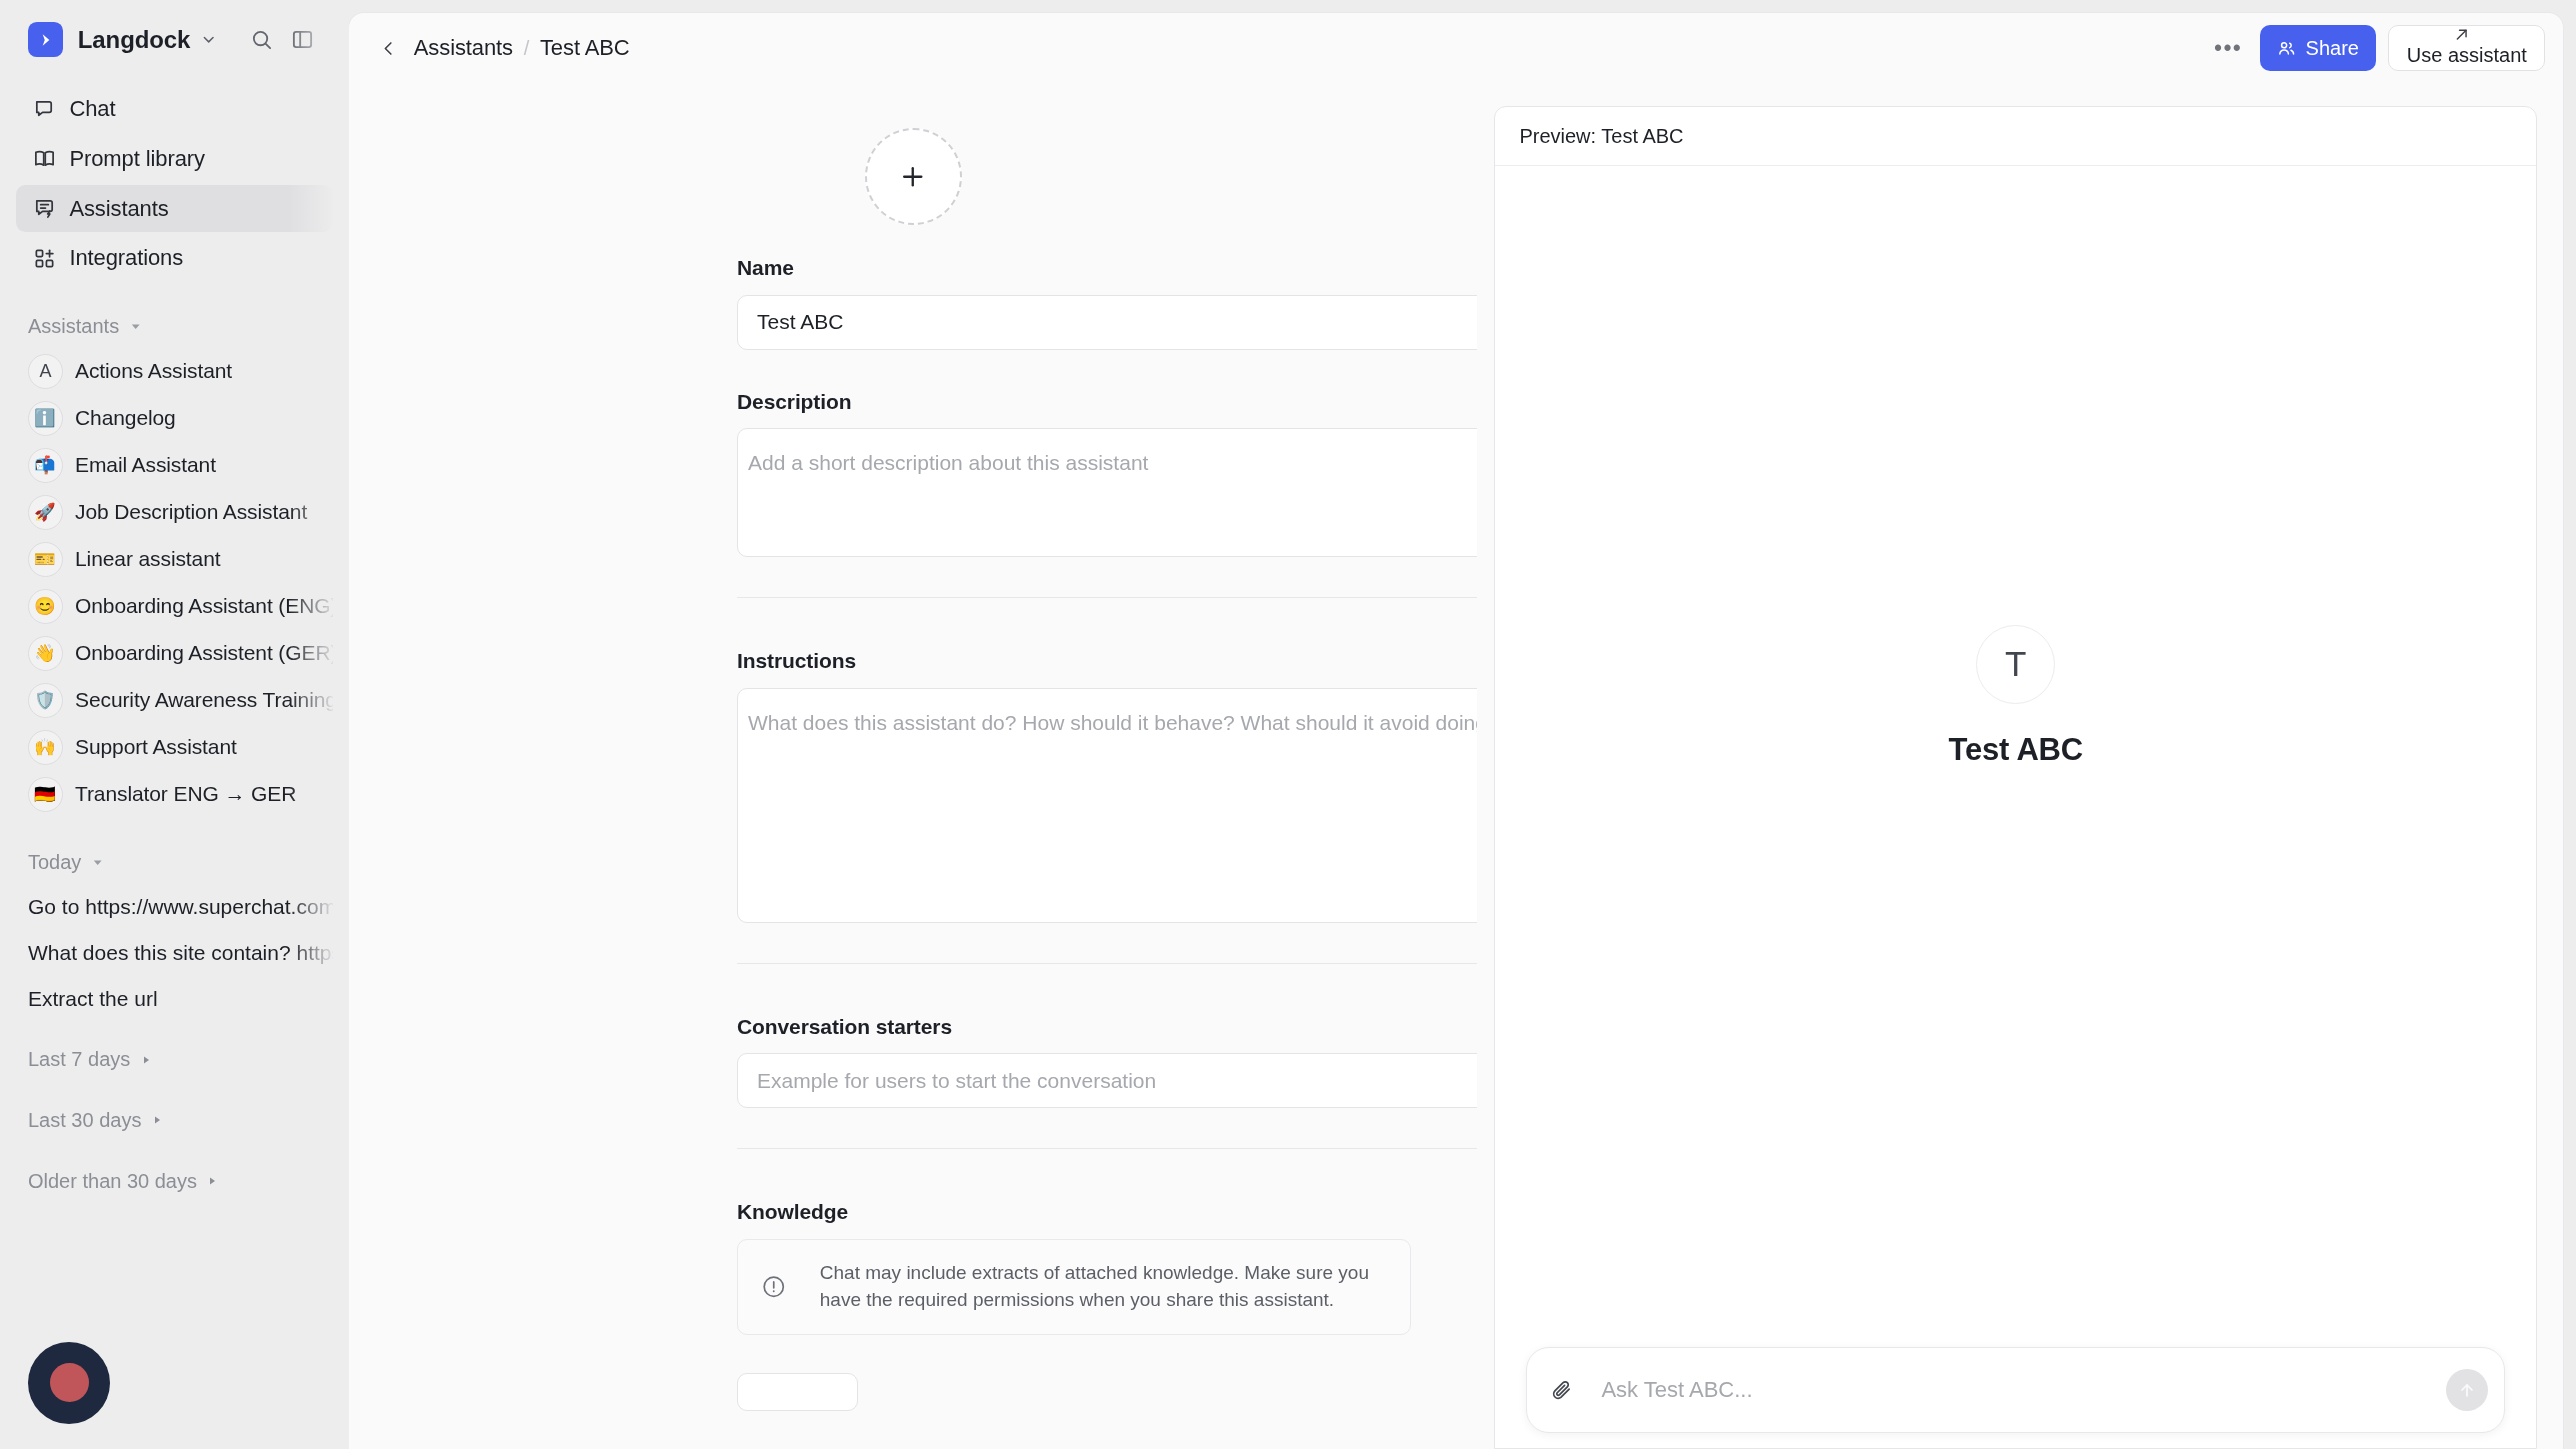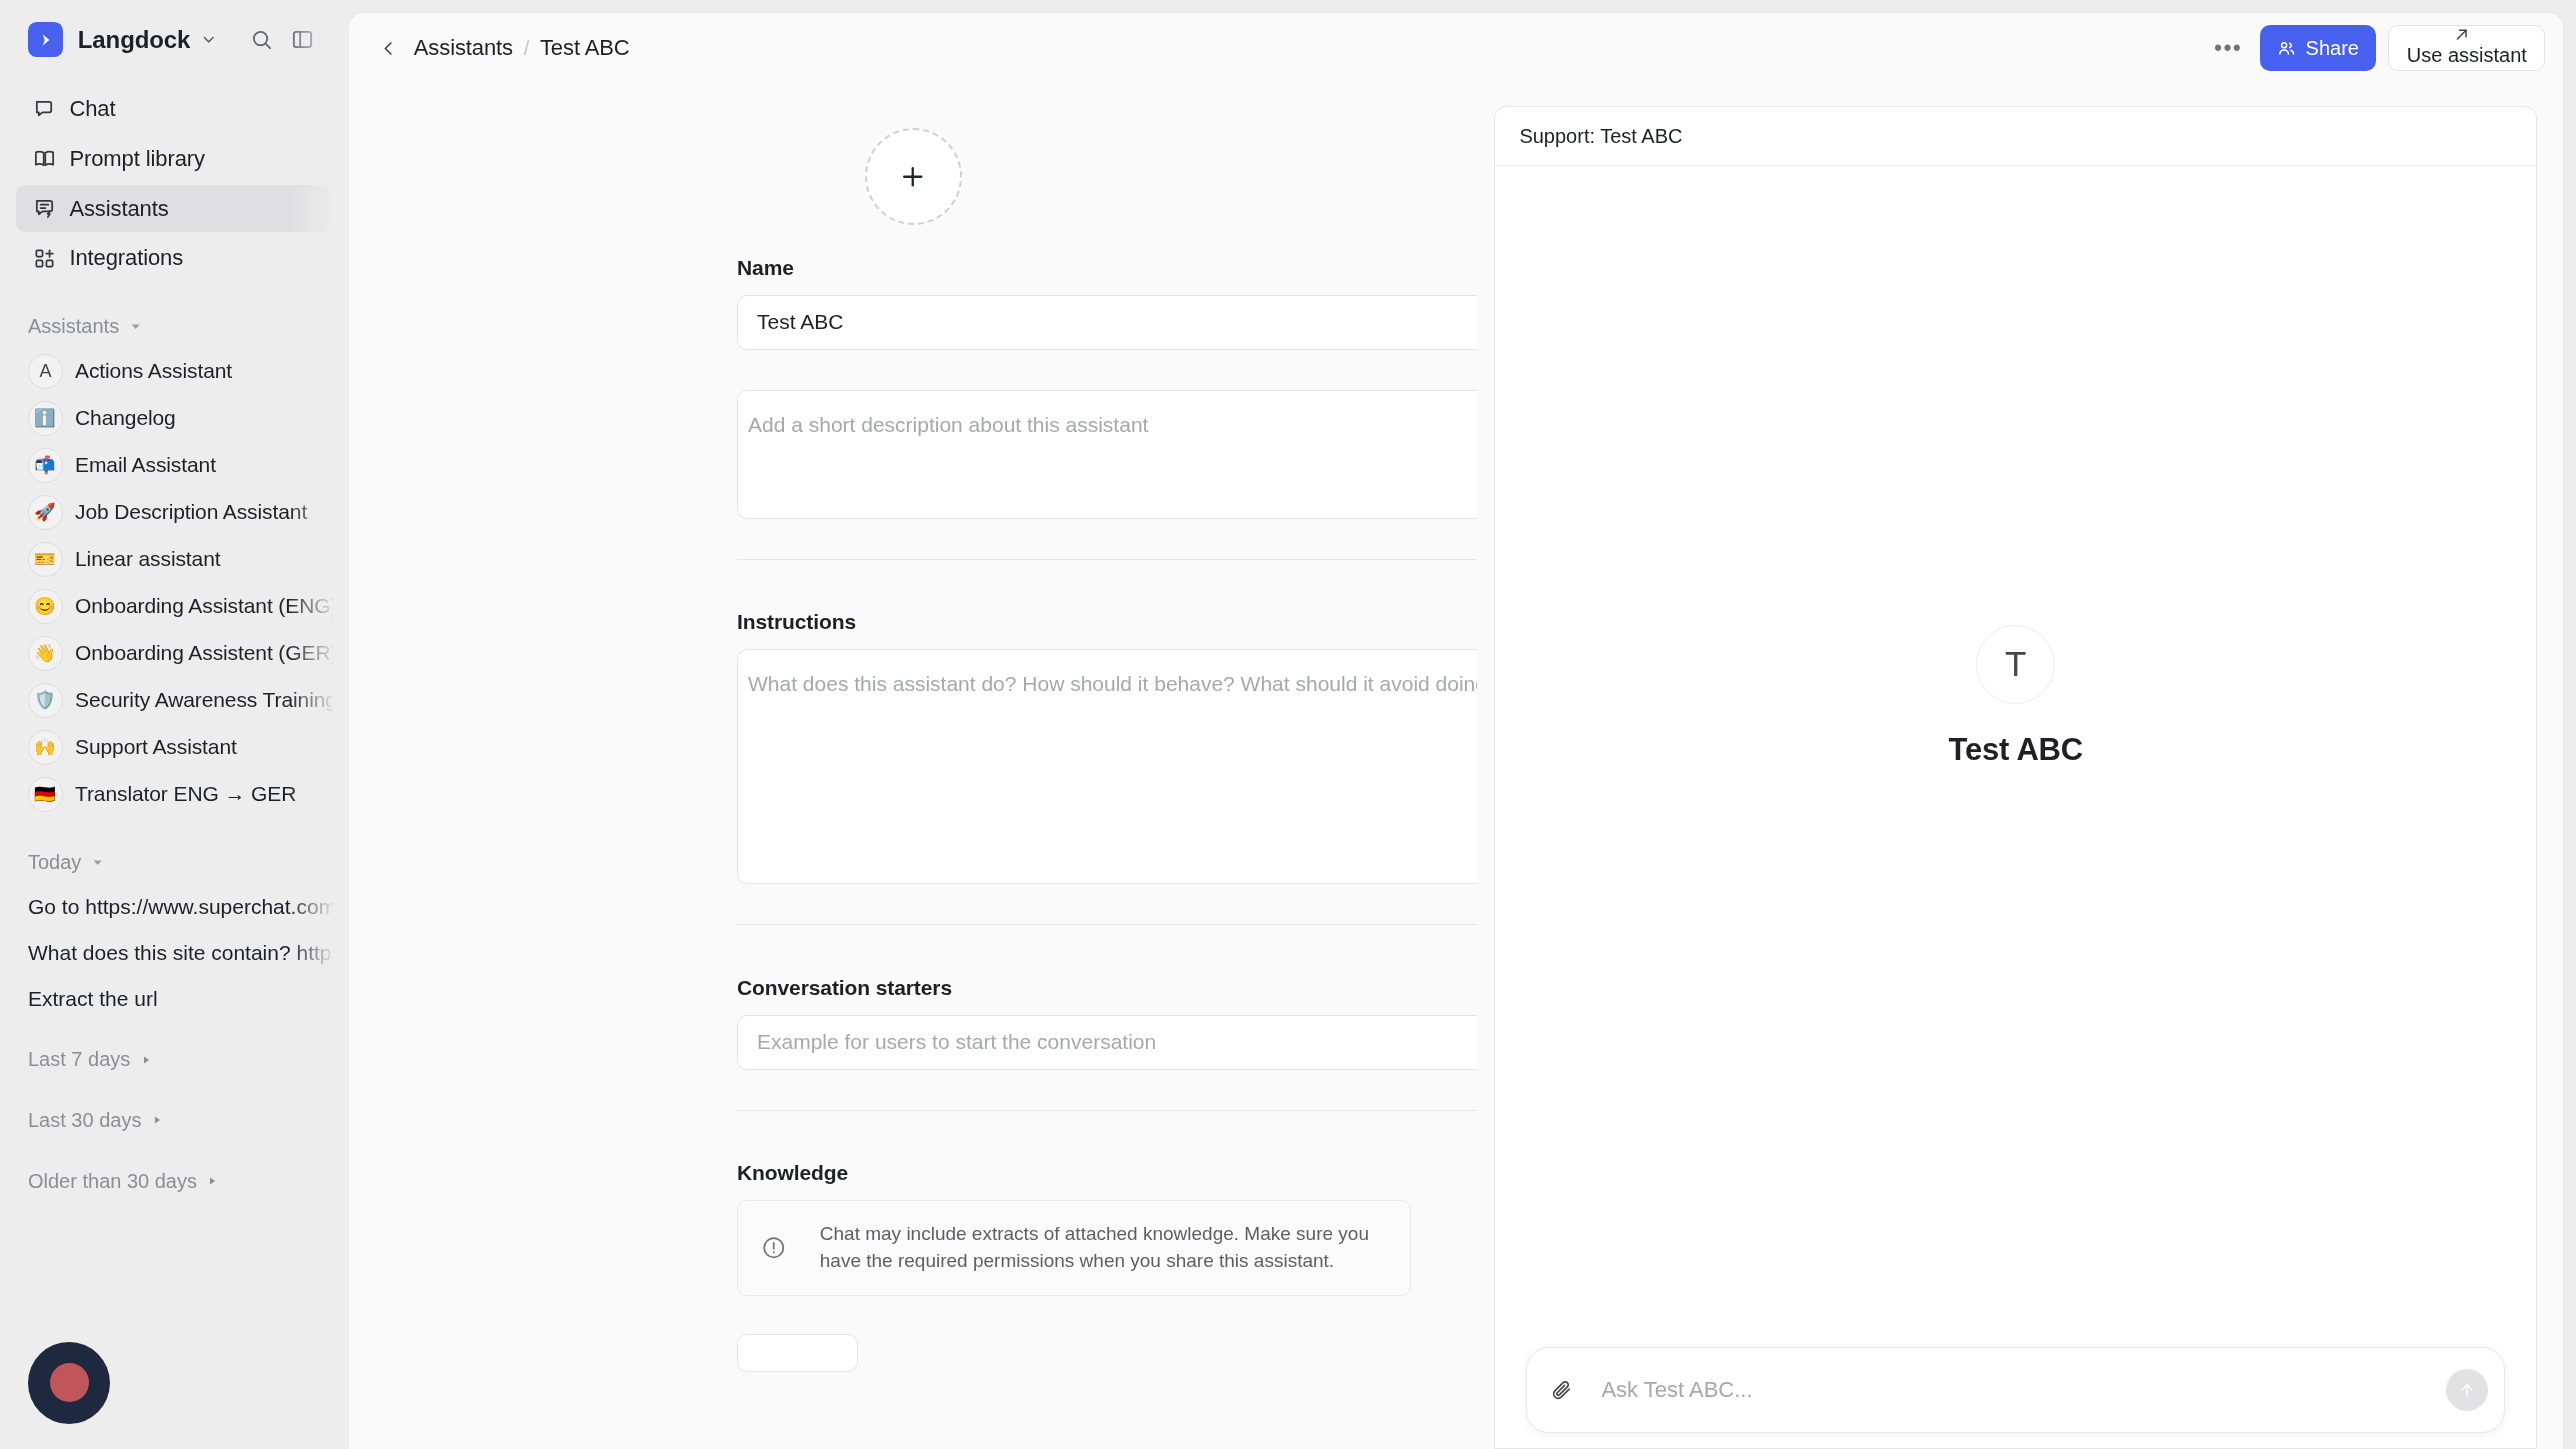--- a/index.html
+++ b/index.html
@@ -506,20 +506,21 @@
             </div>
 
             <div class="field">
               <span class="label">Name</span>
               <div class="input">Test ABC</div>
             </div>
 
             <div class="gap-sm"></div>
 
             <div class="field">
+              <span class="label">Description</span>
               <div class="textarea ta-desc">
                 <span>Add a short description about this assistant</span>
                 
               </div>
             </div>
 
             <div class="gap-sm"></div>
             <div class="divider"></div>
             <div class="gap-md"></div>
 
@@ -557,21 +558,21 @@
                 <span class="info-text">Chat may include extracts of attached knowledge. Make sure you have the required permissions when you share this assistant.</span>
               </div>
             </div>
 
             <div class="bottom-stub"></div>
           </div>
         </div>
 
         <div class="preview-col">
           <div class="preview-card">
-            <div class="preview-head">Support: Test ABC</div>
+            <div class="preview-head">Preview: Test ABC</div>
             <div class="preview-body">
               <div class="preview-avatar">T</div>
               <div class="preview-title">Test ABC</div>
             </div>
             <div class="composer-wrap">
               <div class="composer">
                 <span class="clip-ico">
                   <svg width="23" height="23" viewBox="0 0 24 24" fill="none" stroke="currentColor" stroke-width="1.8" stroke-linecap="round" stroke-linejoin="round">
                       <path d="M20 10.5l-8.4 8.4a4.6 4.6 0 0 1-6.5-6.5l8.6-8.6a3.1 3.1 0 0 1 4.4 4.4l-8.6 8.6a1.6 1.6 0 0 1-2.2-2.2l7.9-7.9"></path>
                     </svg>

